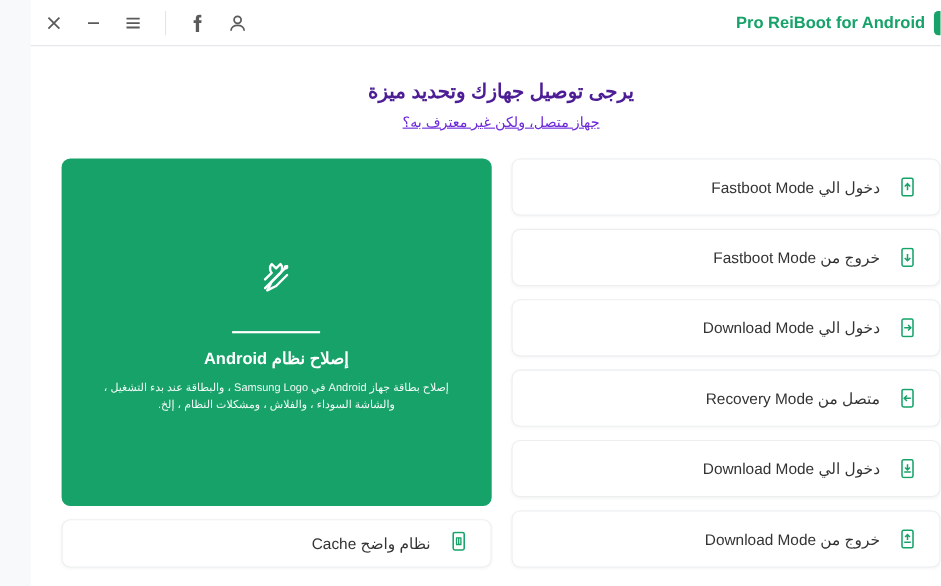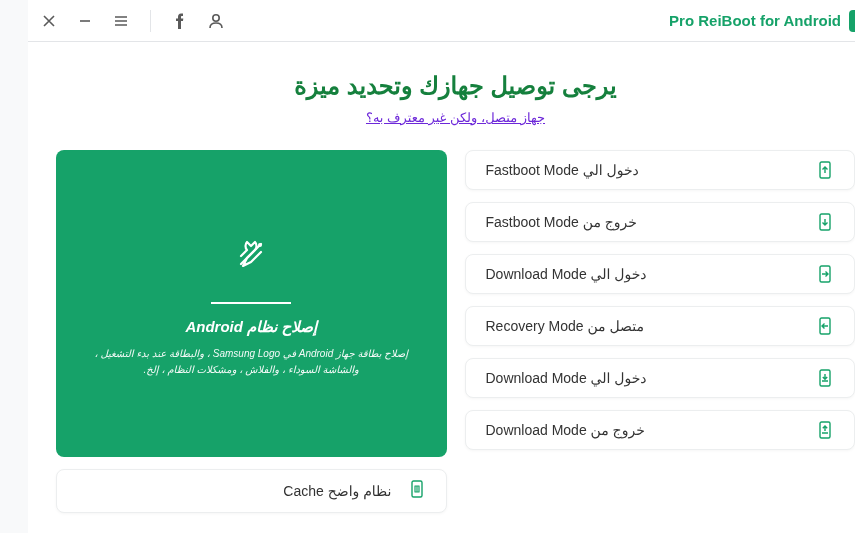--- a/index.html
+++ b/index.html
@@ -76,23 +76,23 @@
       padding: 30px 28px 20px 28px;
       display: flex;
       flex-direction: column;
       overflow: hidden;
     }
     .heading-wrap {
       text-align: center;
       margin-bottom: 24px;
     }
     .heading {
-      font-size: 24px;
+      font-size: 18px;
       font-weight: 700;
-      color: #15803d;
+      color: #4c1d95;
       margin-bottom: 8px;
     }
     .sublink {
       font-size: 13px;
       color: #6d28d9;
       text-decoration: underline;
       cursor: pointer;
     }
     .grid {
       display: flex;
@@ -103,25 +103,25 @@
     .col {
       flex: 1;
       display: flex;
       flex-direction: column;
       gap: 12px;
     }
     .mode-btn {
       background: #ffffff;
       border: 1px solid #eceeef;
       border-radius: 8px;
-      height: 40px;
+      height: 52px;
       display: flex;
       flex-direction: row-reverse;
       align-items: center;
-      justify-content: space-between;
+      justify-content: flex-start;
       padding: 0 20px;
       gap: 16px;
       cursor: pointer;
       box-shadow: 0 1px 3px rgba(0,0,0,0.04);
     }
     .mode-btn .mode-icon {
       width: 18px;
       height: 18px;
       display: flex;
       align-items: center;
@@ -141,21 +141,20 @@
       flex: 1;
       display: flex;
       flex-direction: column;
       align-items: center;
       justify-content: center;
       padding: 20px 36px;
       color: #fff;
       text-align: center;
       cursor: pointer;
       min-height: 248px;
-      font-style: italic;
     }
     .repair-icon {
       margin-bottom: 14px;
     }
     .repair-divider {
       width: 80px;
       height: 2px;
       background: #ffffff;
       margin: 6px 0 14px 0;
     }

